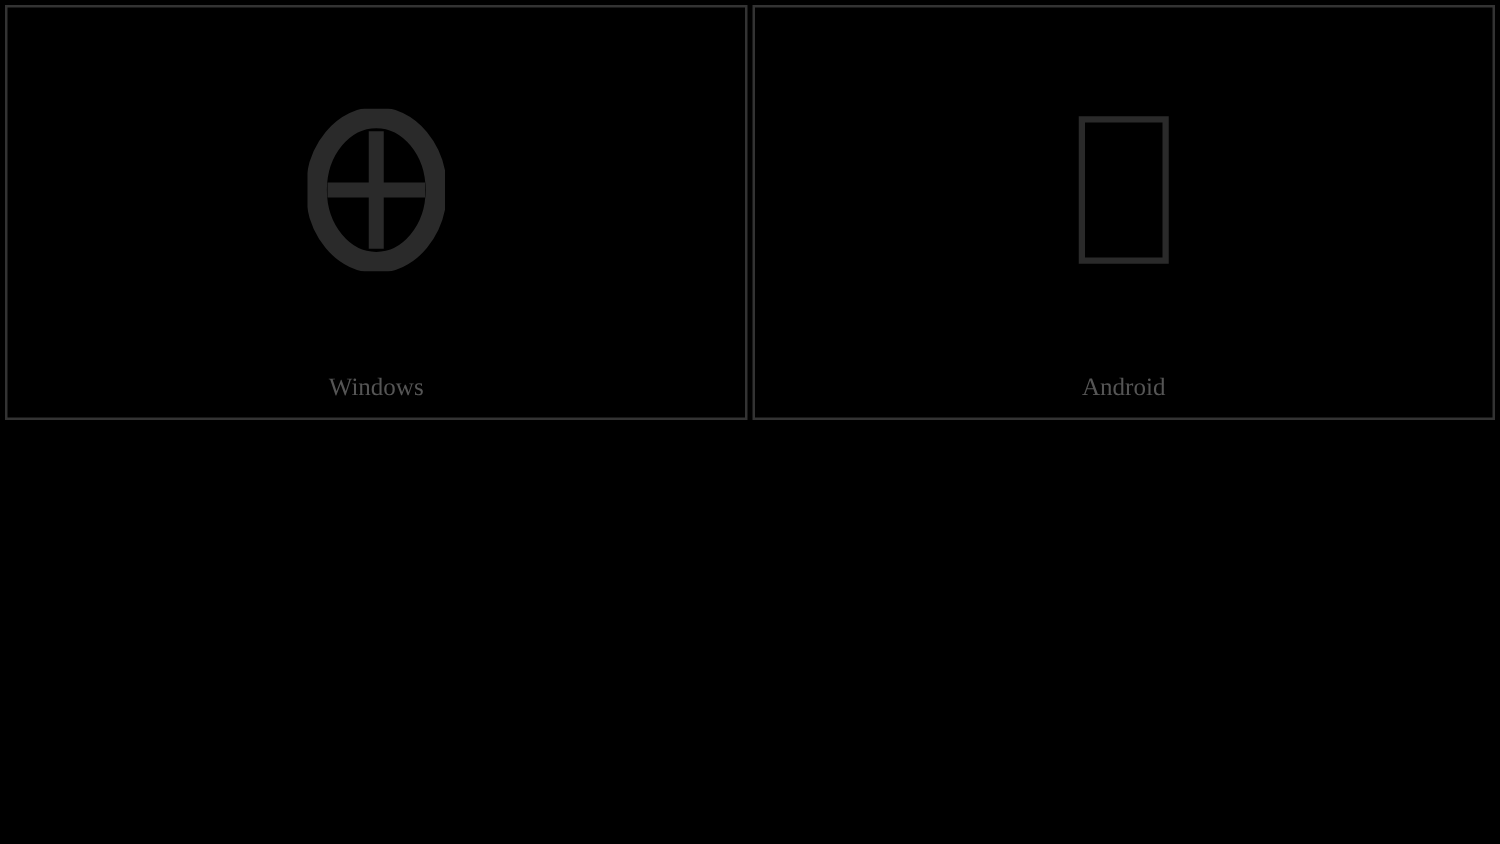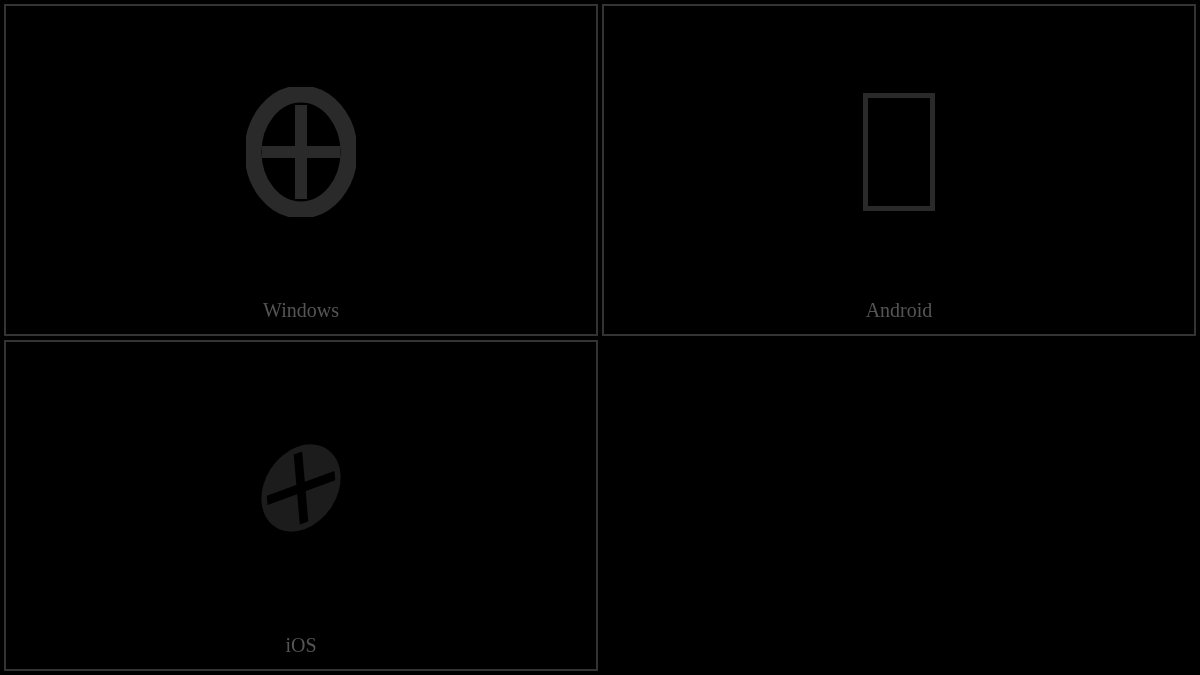--- a/index.html
+++ b/index.html
@@ -75,25 +75,13 @@
   </div>
 
   <div class="cell">
     <div class="glyph-container">
       <div class="empty-rect android-rect"></div>
     </div>
     <div class="label">Android</div>
   </div>
 
 
-  <div class="cell">
-    <div class="glyph-container">
-      <svg width="120" height="100" viewBox="0 0 120 100">
-        <g transform="translate(60,50) rotate(-20) skewX(-15)">
-          <ellipse cx="0" cy="0" rx="42" ry="40" fill="#1c1c1c"></ellipse>
-          <line x1="0" y1="-34" x2="0" y2="34" stroke="#000" stroke-width="9"></line>
-          <line x1="-36" y1="0" x2="36" y2="0" stroke="#000" stroke-width="9"></line>
-        </g>
-      </svg>
-    </div>
-    <div class="label">iOS</div>
-  </div>
 </div>
 
 </body></html>

